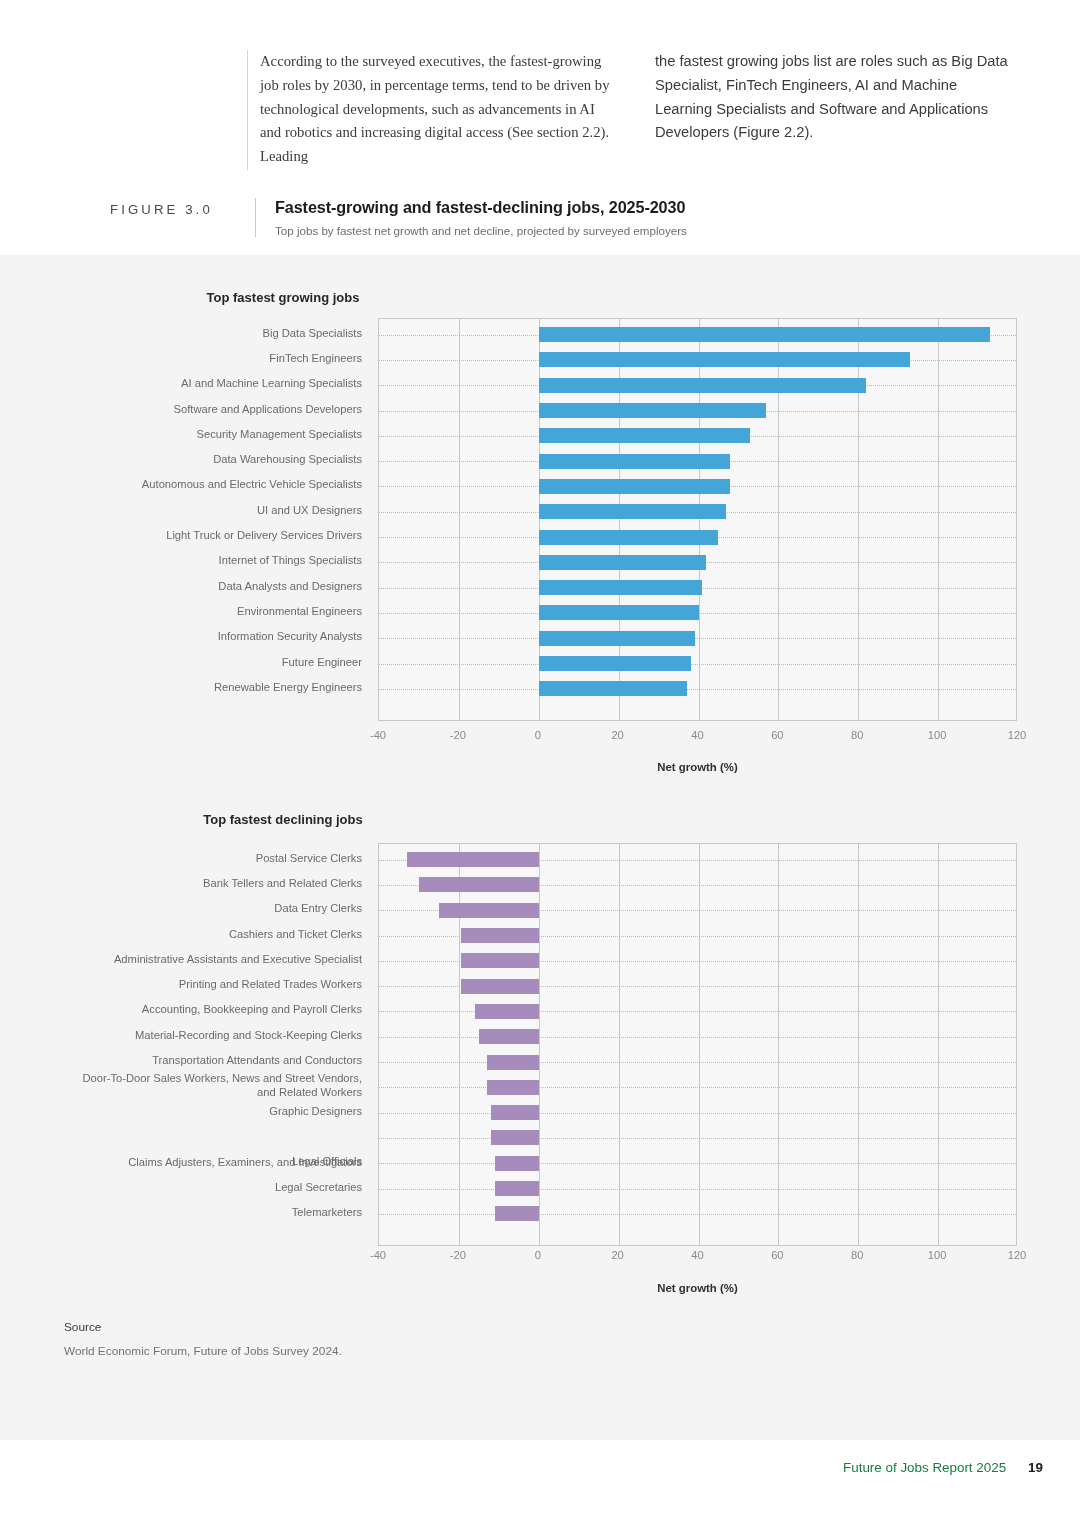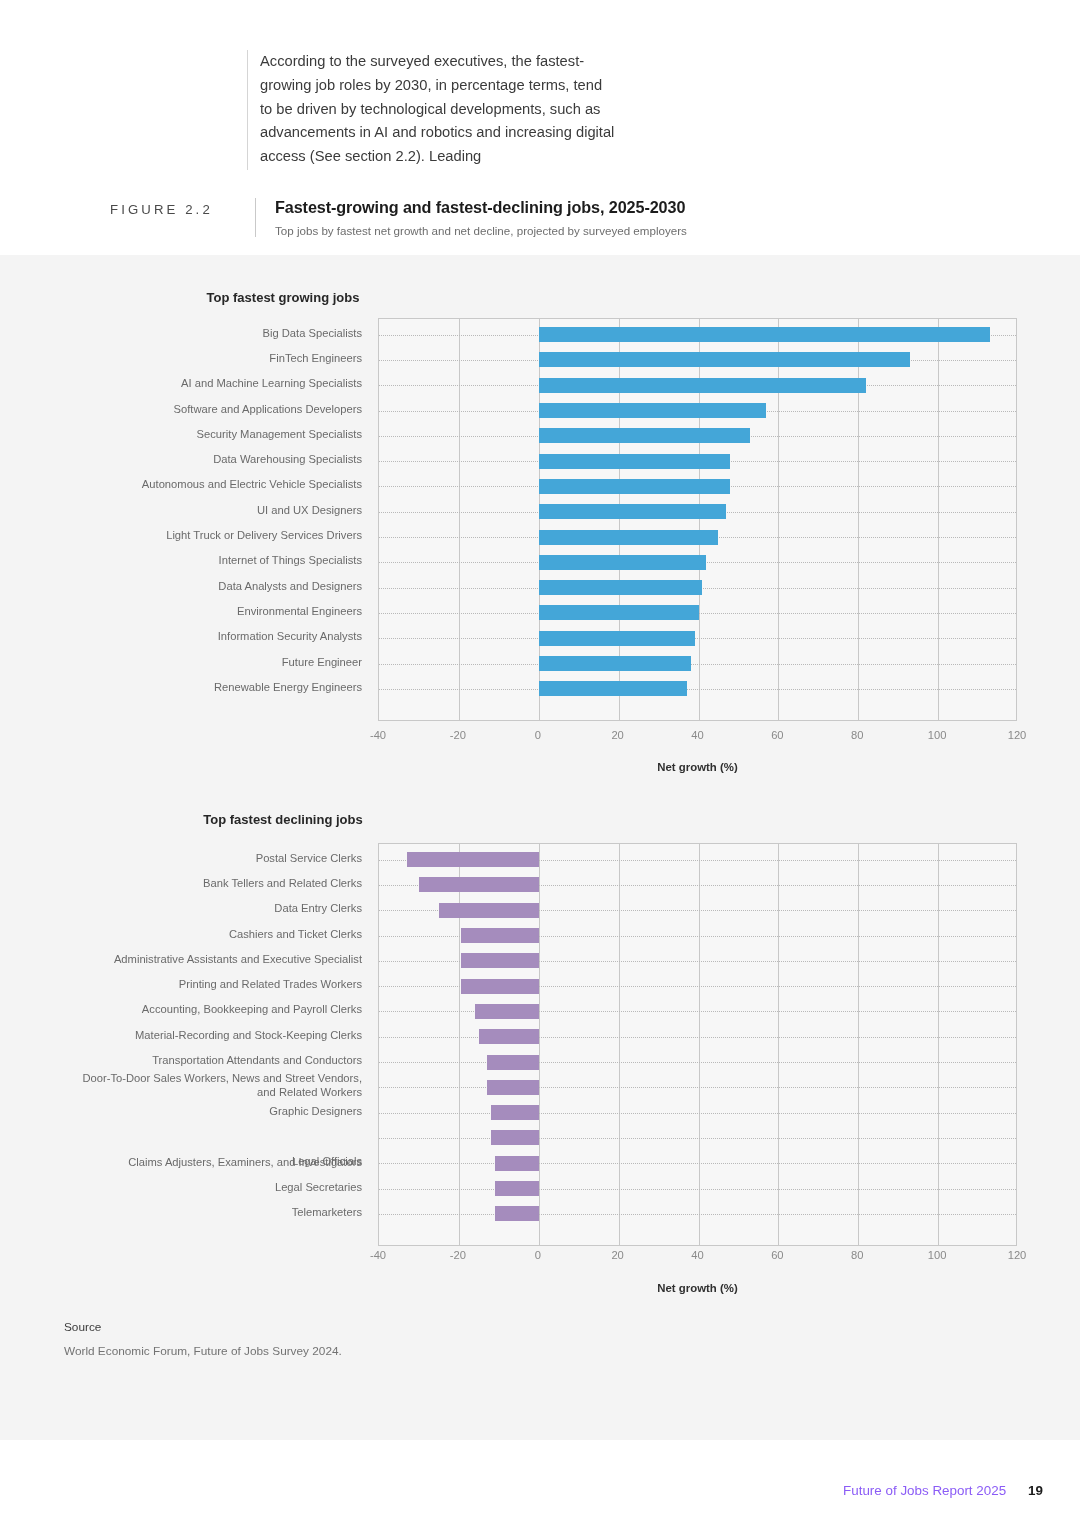--- a/index.html
+++ b/index.html
@@ -15,21 +15,21 @@
 
   
   .intro {
     position:absolute; left:247px; top:50px; width:790px; height:120px;
     display:flex; gap:0;
   }
   .intro-col {
     width:368px; font-size:14.7px; line-height:1.62; color:#3b3b3b;
     padding-left:12px;
   }
-  .intro-col.first { border-left:1px solid #d5d5d5; }
+  .intro-col.first { border-left:1px solid #d5d5d5;font-family:Liberation Serif, serif; }
   .intro-col.second { margin-left:28px; }
 
   
   .fig-head { position:absolute; left:110px; top:198px; width:930px; display:flex; }
   .fig-num {
     font-size:13.2px; letter-spacing:3.1px; color:#4a4a4a; font-weight:400;
     width:145px; padding-top:4px;
   }
   .fig-titles { border-left:1px solid #c9c9c9; padding-left:19px; }
   .fig-title { font-size:16.2px; font-weight:700; color:#1c1c1c; letter-spacing:-0.1px; }
@@ -81,31 +81,32 @@
   .source-wrap { position:absolute; left:64px; top:1320px; }
   .source-label { font-size:11.8px; color:#3c3c3c; font-weight:400; }
   .source-text  { font-size:11.8px; color:#737373; margin-top:10px; }
 
   
   .footer {
     position:absolute; right:37px; top:1460px;
     font-size:13.4px; color:#1c1c1c; font-weight:700;
     display:flex; gap:22px; align-items:baseline;
   }
-  .footer .fname { font-weight:400; color:#8b5cf6;margin-top:23px; }
+  .footer .fname { font-weight:400; color:#15803d; }
 </style>
 </head>
 <body>
 
 <div class="intro">
   <div class="intro-col first">According to the surveyed executives, the fastest-growing job roles by 2030, in percentage terms, tend to be driven by technological developments, such as advancements in AI and robotics and increasing digital access (See section 2.2). Leading</div>
+  <div class="intro-col second">the fastest growing jobs list are roles such as Big Data Specialist, FinTech Engineers, AI and Machine Learning Specialists and Software and Applications Developers (Figure 2.2).</div>
 </div>
 
 <div class="fig-head">
-  <div class="fig-num">FIGURE 2.2</div>
+  <div class="fig-num">FIGURE 3.0</div>
   <div class="fig-titles">
     <div class="fig-title">Fastest-growing and fastest-declining jobs, 2025-2030</div>
     <div class="fig-sub">Top jobs by fastest net growth and net decline, projected by surveyed employers</div>
   </div>
 </div>
 
 <div class="panel"></div>
 
 <div class="chart-block" id="chart0">
   <div class="chart-title" style="top: 290px; left: 123px; width: 320px;">Top fastest growing jobs</div>

